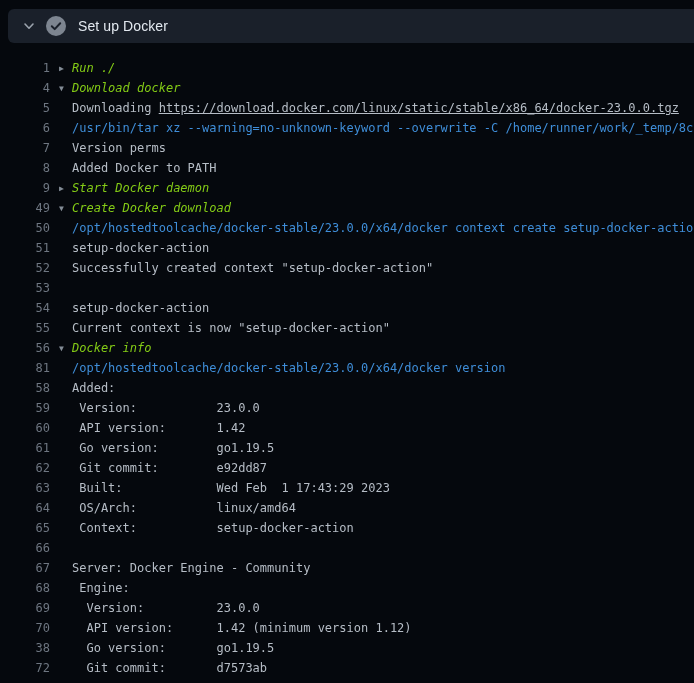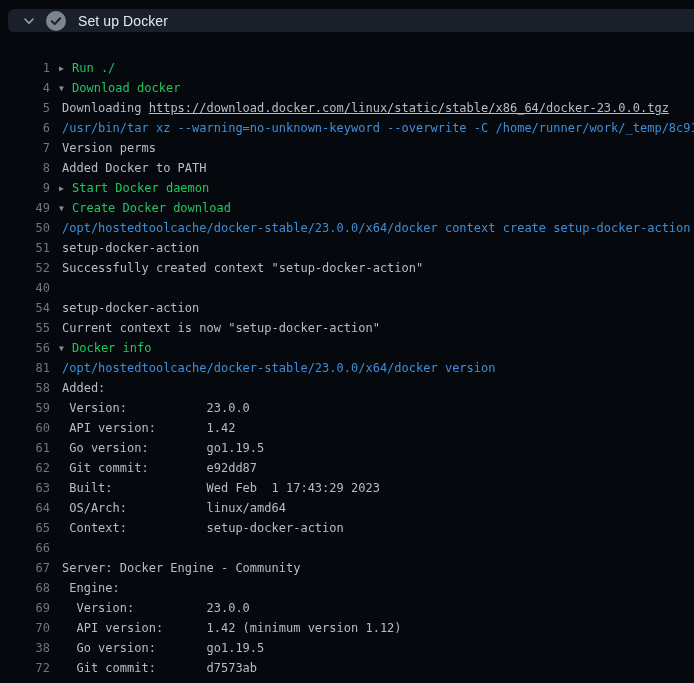--- a/index.html
+++ b/index.html
@@ -8,21 +8,21 @@
     background: #05080d;
     width: 694px;
     height: 683px;
     overflow: hidden;
   }
   .step-header {
     position: absolute;
     top: 9px;
     left: 8px;
     right: 0;
-    height: 23px;
+    height: 34px;
     background: #1a202a;
     border-radius: 6px 0 0 6px;
     display: flex;
     align-items: center;
     padding-left: 15px;
     box-sizing: border-box;
     cursor: pointer;
   }
   .chev { width: 12px; height: 12px; flex: none; display: block; }
   .check-wrap { margin-left: 11px; width: 20px; height: 20px; flex: none; }
@@ -58,31 +58,31 @@
     text-align: right;
     color: #6e7681;
     text-decoration: none;
     font-size: 12px;
     cursor: pointer;
   }
   .content {
     flex: 1;
     overflow: hidden;
     white-space: pre;
-    margin-left: 12px;
+    margin-left: 22px;
   }
   .group .content { margin-left: 9px; }
   .tri {
     display: inline-block;
     width: 13px;
     font-size: 8px;
     color: #848d97;
     vertical-align: 1px;
   }
-  .gtitle { color: #22c55e; }
+  .gtitle { color: #84cc16; font-style: italic; }
   .txt    { color: #b6bdc6; }
   .cmd    { color: #3f8ed9; }
   .link   {
     color: #b6bdc6;
     text-decoration: underline;
     cursor: pointer;
   }
 </style>
 </head>
 <body>
@@ -105,21 +105,21 @@
     <div class="row group"><a class="num">4</a><div class="content"><span class="tri">▼</span><span class="gtitle">Download docker</span></div></div>
     <div class="row"><a class="num">5</a><div class="content"><span class="txt">Downloading </span><a class="link">https://download.docker.com/linux/static/stable/x86_64/docker-23.0.0.tgz</a></div></div>
     <div class="row"><a class="num">6</a><div class="content"><span class="cmd">/usr/bin/tar xz --warning=no-unknown-keyword --overwrite -C /home/runner/work/_temp/8c91</span></div></div>
     <div class="row"><a class="num">7</a><div class="content"><span class="txt">Version perms</span></div></div>
     <div class="row"><a class="num">8</a><div class="content"><span class="txt">Added Docker to PATH</span></div></div>
     <div class="row group"><a class="num">9</a><div class="content"><span class="tri">▶</span><span class="gtitle">Start Docker daemon</span></div></div>
     <div class="row group"><a class="num">49</a><div class="content"><span class="tri">▼</span><span class="gtitle">Create Docker download</span></div></div>
     <div class="row"><a class="num">50</a><div class="content"><span class="cmd">/opt/hostedtoolcache/docker-stable/23.0.0/x64/docker context create setup-docker-action</span></div></div>
     <div class="row"><a class="num">51</a><div class="content"><span class="txt">setup-docker-action</span></div></div>
     <div class="row"><a class="num">52</a><div class="content"><span class="txt">Successfully created context "setup-docker-action"</span></div></div>
-    <div class="row"><a class="num">40</a></div>
+    <div class="row"><a class="num">53</a></div>
     <div class="row"><a class="num">54</a><div class="content"><span class="txt">setup-docker-action</span></div></div>
     <div class="row"><a class="num">55</a><div class="content"><span class="txt">Current context is now "setup-docker-action"</span></div></div>
     <div class="row group"><a class="num">56</a><div class="content"><span class="tri">▼</span><span class="gtitle">Docker info</span></div></div>
     <div class="row"><a class="num">81</a><div class="content"><span class="cmd">/opt/hostedtoolcache/docker-stable/23.0.0/x64/docker version</span></div></div>
     <div class="row"><a class="num">58</a><div class="content"><span class="txt">Added:</span></div></div>
     <div class="row"><a class="num">59</a><div class="content"><span class="txt"> Version:           23.0.0</span></div></div>
     <div class="row"><a class="num">60</a><div class="content"><span class="txt"> API version:       1.42</span></div></div>
     <div class="row"><a class="num">61</a><div class="content"><span class="txt"> Go version:        go1.19.5</span></div></div>
     <div class="row"><a class="num">62</a><div class="content"><span class="txt"> Git commit:        e92dd87</span></div></div>
     <div class="row"><a class="num">63</a><div class="content"><span class="txt"> Built:             Wed Feb  1 17:43:29 2023</span></div></div>

